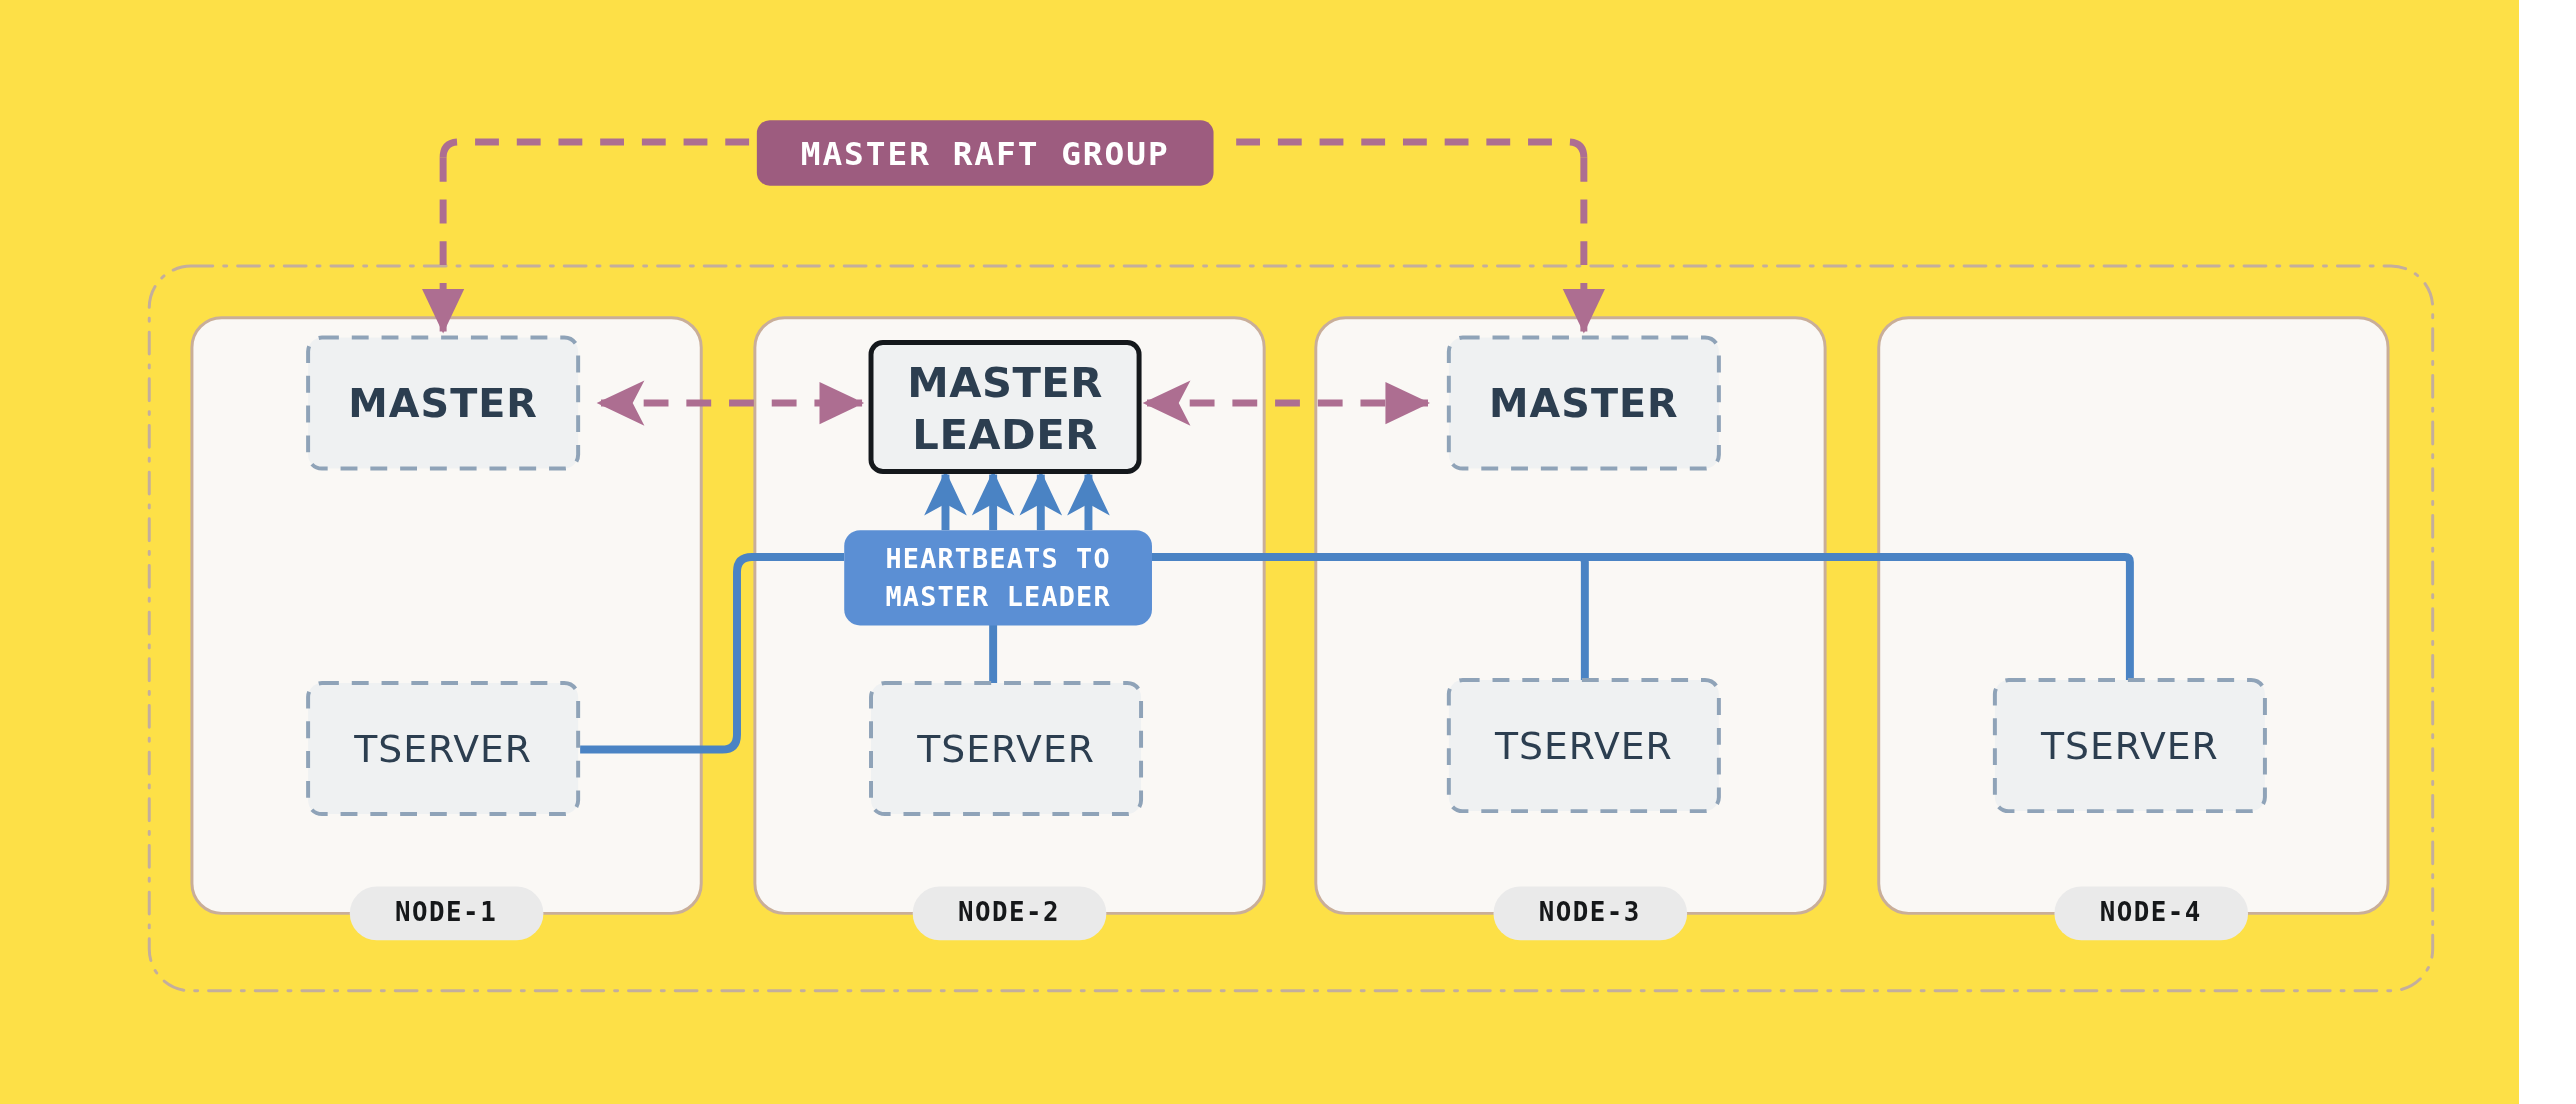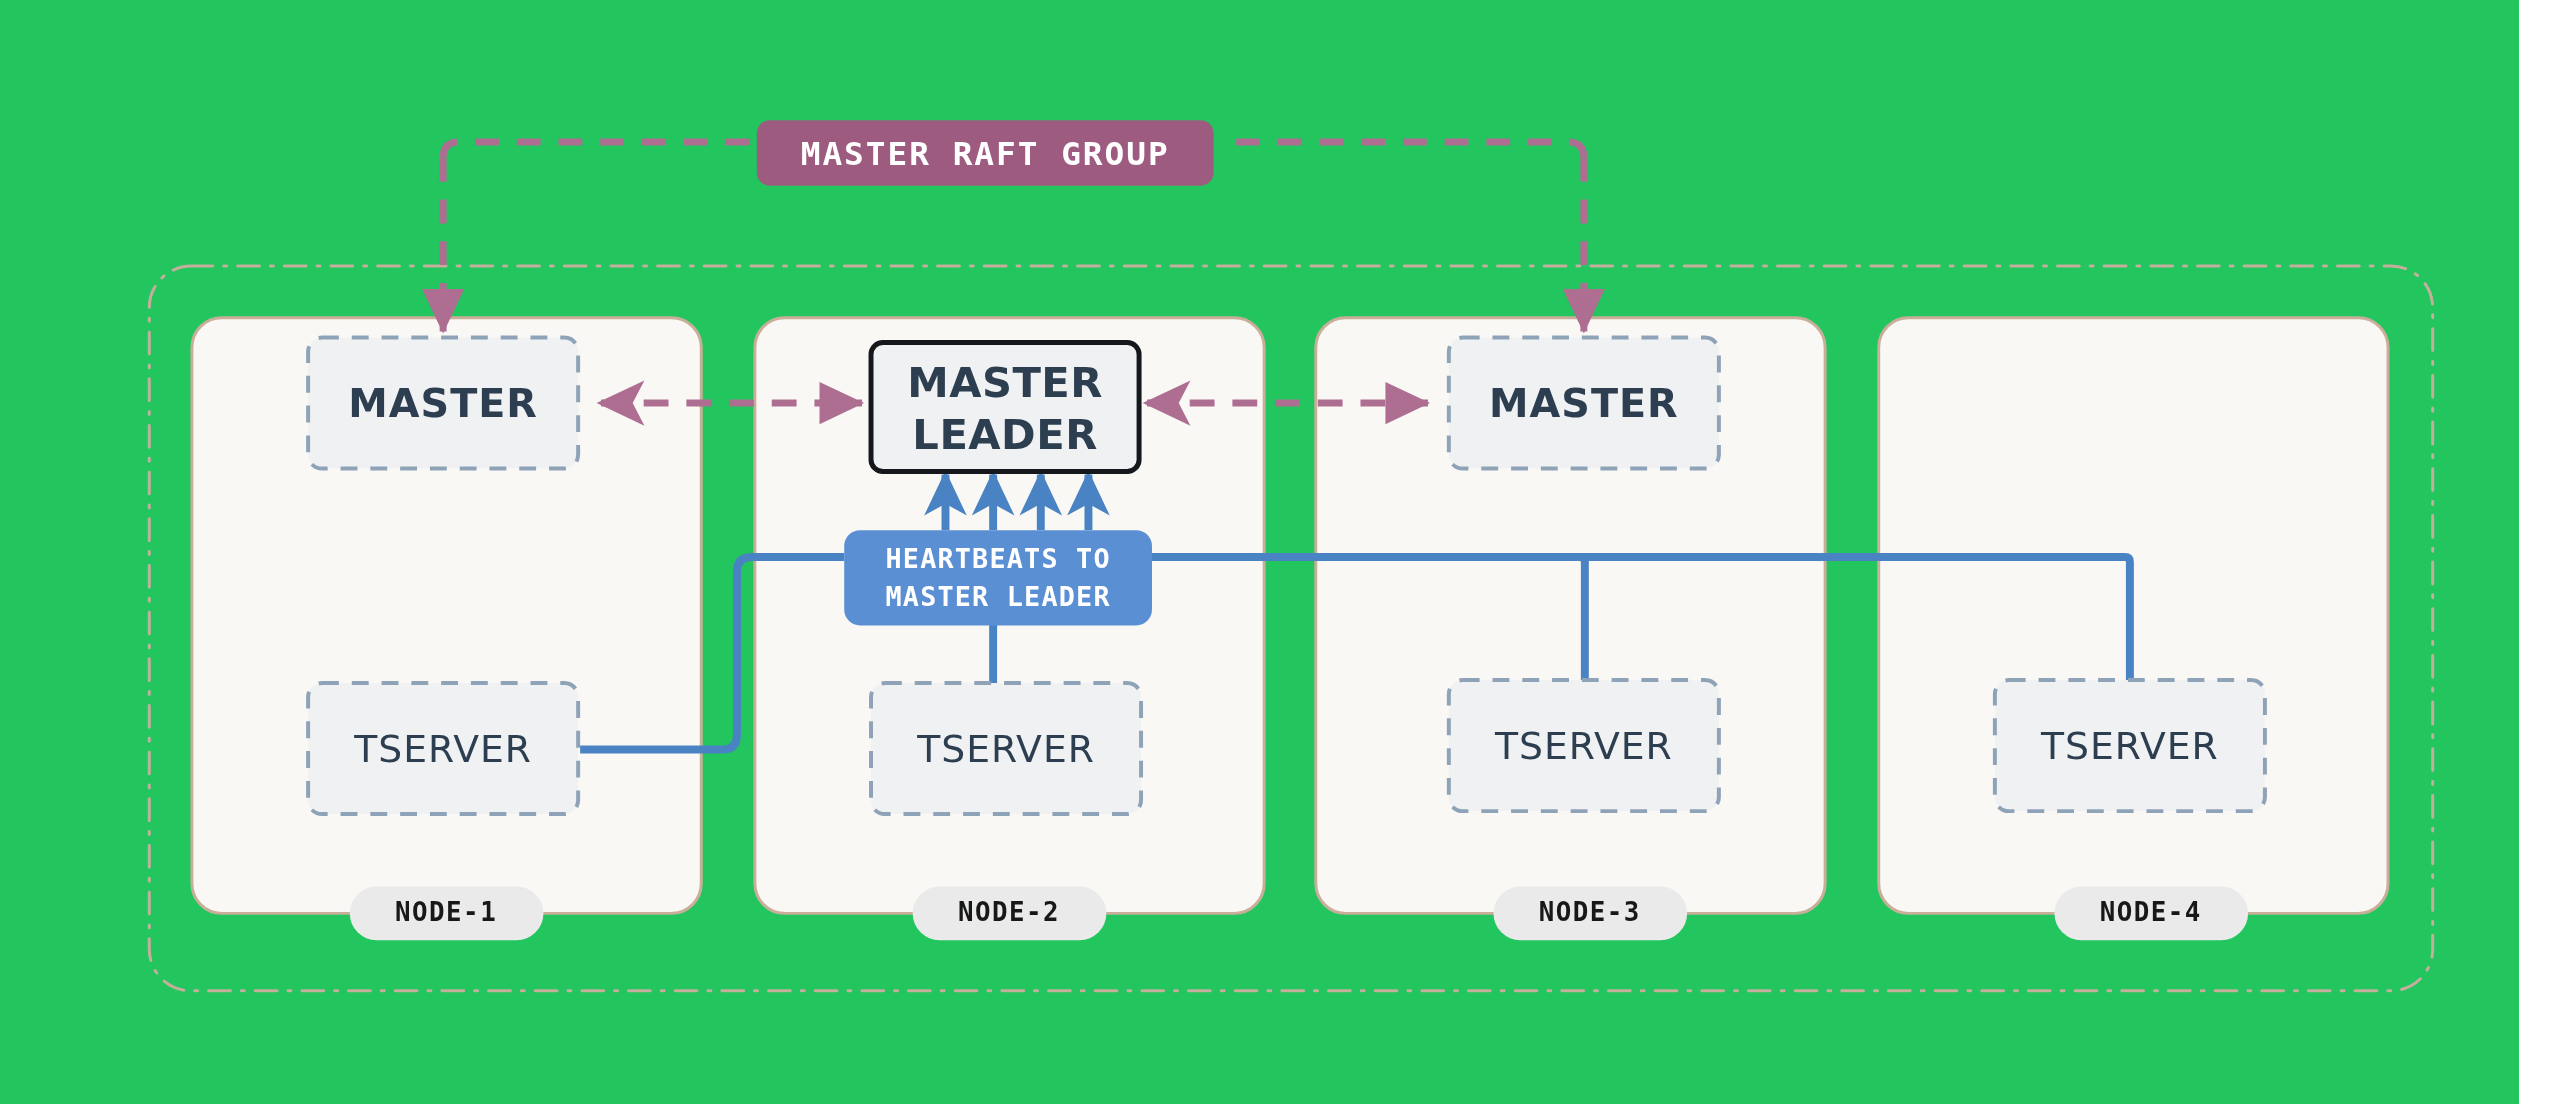--- a/index.html
+++ b/index.html
@@ -7,21 +7,21 @@
     padding: 0;
     background: #ffffff;
   }
   body {
     font-family: "Liberation Sans", sans-serif;
   }
   #stage {
     position: relative;
     width: 2519px;
     height: 1104px;
-    background: #22c55e;
+    background: #fde047;
     overflow: hidden;
   }
   #diagram {
     position: absolute;
     inset: 0;
     width: 2576px;
     height: 1104px;
     display: block;
   }
   text {

